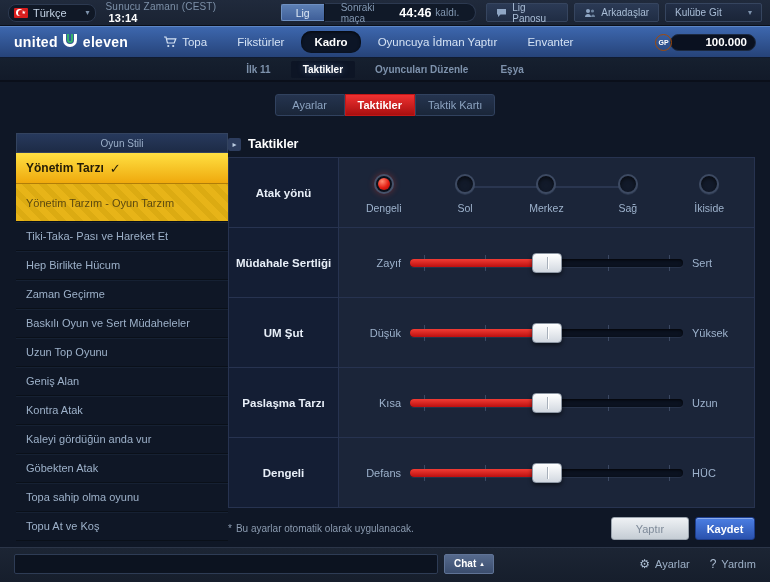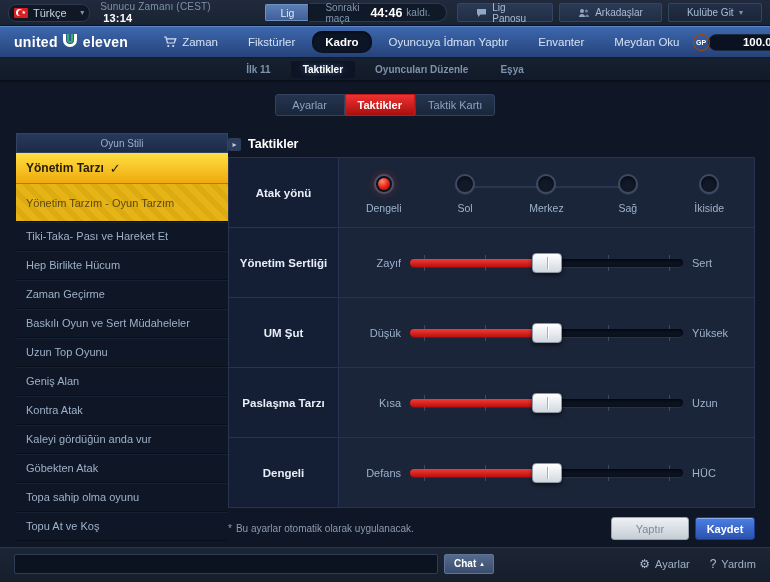--- a/index.html
+++ b/index.html
@@ -39,21 +39,21 @@
   .countdown {
     height:19px; background:#101928; border:1px solid #2c3950; border-left-color:#0a0f19;
     border-radius:0 10px 10px 0; display:flex; align-items:center; padding:0 16px; gap:4px;
     font-size:10px; color:#8398b2;
   }
   .countdown b { color:#fff; font-size:12.5px; }
 
   .top-actions { margin-left:auto; display:flex; gap:6px; align-items:center; }
   .top-btn {
     height:19px; background:linear-gradient(#2b3a55,#202d44); border:1px solid #36455f;
-    border-radius:2px; display:flex; align-items:center; gap:5px; padding:0 18px;
+    border-radius:2px; display:flex; align-items:center; gap:5px; padding:0 9px;
     font-size:10px; color:#a9bdd6; cursor:pointer;
   }
   .top-btn.club { width:102px; background:linear-gradient(#232f47,#1a2538); }
   .top-btn.club .caret { margin-left:auto; }
   .mini-ico { display:inline-flex; }
 
   
   .nav-bar {
     height:32px; background:linear-gradient(#3d67ae,#264379);
     border-top:1px solid #5d86c5; border-bottom:1px solid #101b30;
@@ -299,36 +299,33 @@
     </div>
     <div class="nav-items">
       <div class="nav-item">
         <span class="mini-ico">
           <svg width="14" height="12" viewBox="0 0 14 12">
               <path d="M1 1h2l1.4 6h6.8l1.6-4.2H4" fill="none" stroke="#d4e2f4" stroke-width="1.2"></path>
               <circle cx="5.3" cy="10" r="1.1" fill="#d4e2f4"></circle>
               <circle cx="10.2" cy="10" r="1.1" fill="#d4e2f4"></circle>
             </svg>
         </span>
-        <span>Zaman</span>
+        <span>Topa</span>
       </div>
       <div class="nav-item">
           <span>Fikstürler</span>
         </div>
       <div class="nav-item active">
           <span>Kadro</span>
         </div>
       <div class="nav-item">
           <span>Oyuncuya İdman Yaptır</span>
         </div>
       <div class="nav-item">
           <span>Envanter</span>
-        </div>
-      <div class="nav-item">
-          <span>Meydan Oku</span>
         </div>
     </div>
     <div class="nav-right">
       <span class="gp-coin">GP</span>
       <span class="gp-amount">100.000</span>
 
     </div>
   </div>
 
   <div class="sub-nav">
@@ -425,21 +422,21 @@
               <span class="radio-lbl">Sağ</span>
             </div>
             <div class="radio-opt">
               <span class="radio-circle"></span>
               <span class="radio-lbl">İkiside</span>
             </div>
           </div>
         </div>
 
         <div class="p-row">
-          <div class="p-label">Yönetim Sertliği</div>
+          <div class="p-label">Müdahale Sertliği</div>
           <div class="p-content slider-content">
             <span class="s-min">Zayıf</span>
             <div class="s-track-wrap">
               <span class="s-tick" style="left:5%"></span>
               <span class="s-tick" style="left:27.5%"></span>
               <span class="s-tick" style="left:50%"></span>
               <span class="s-tick" style="left:72.5%"></span>
               <span class="s-tick" style="left:95%"></span>
               <div class="s-track">
                   <div class="s-fill" style="width:47%"></div>

